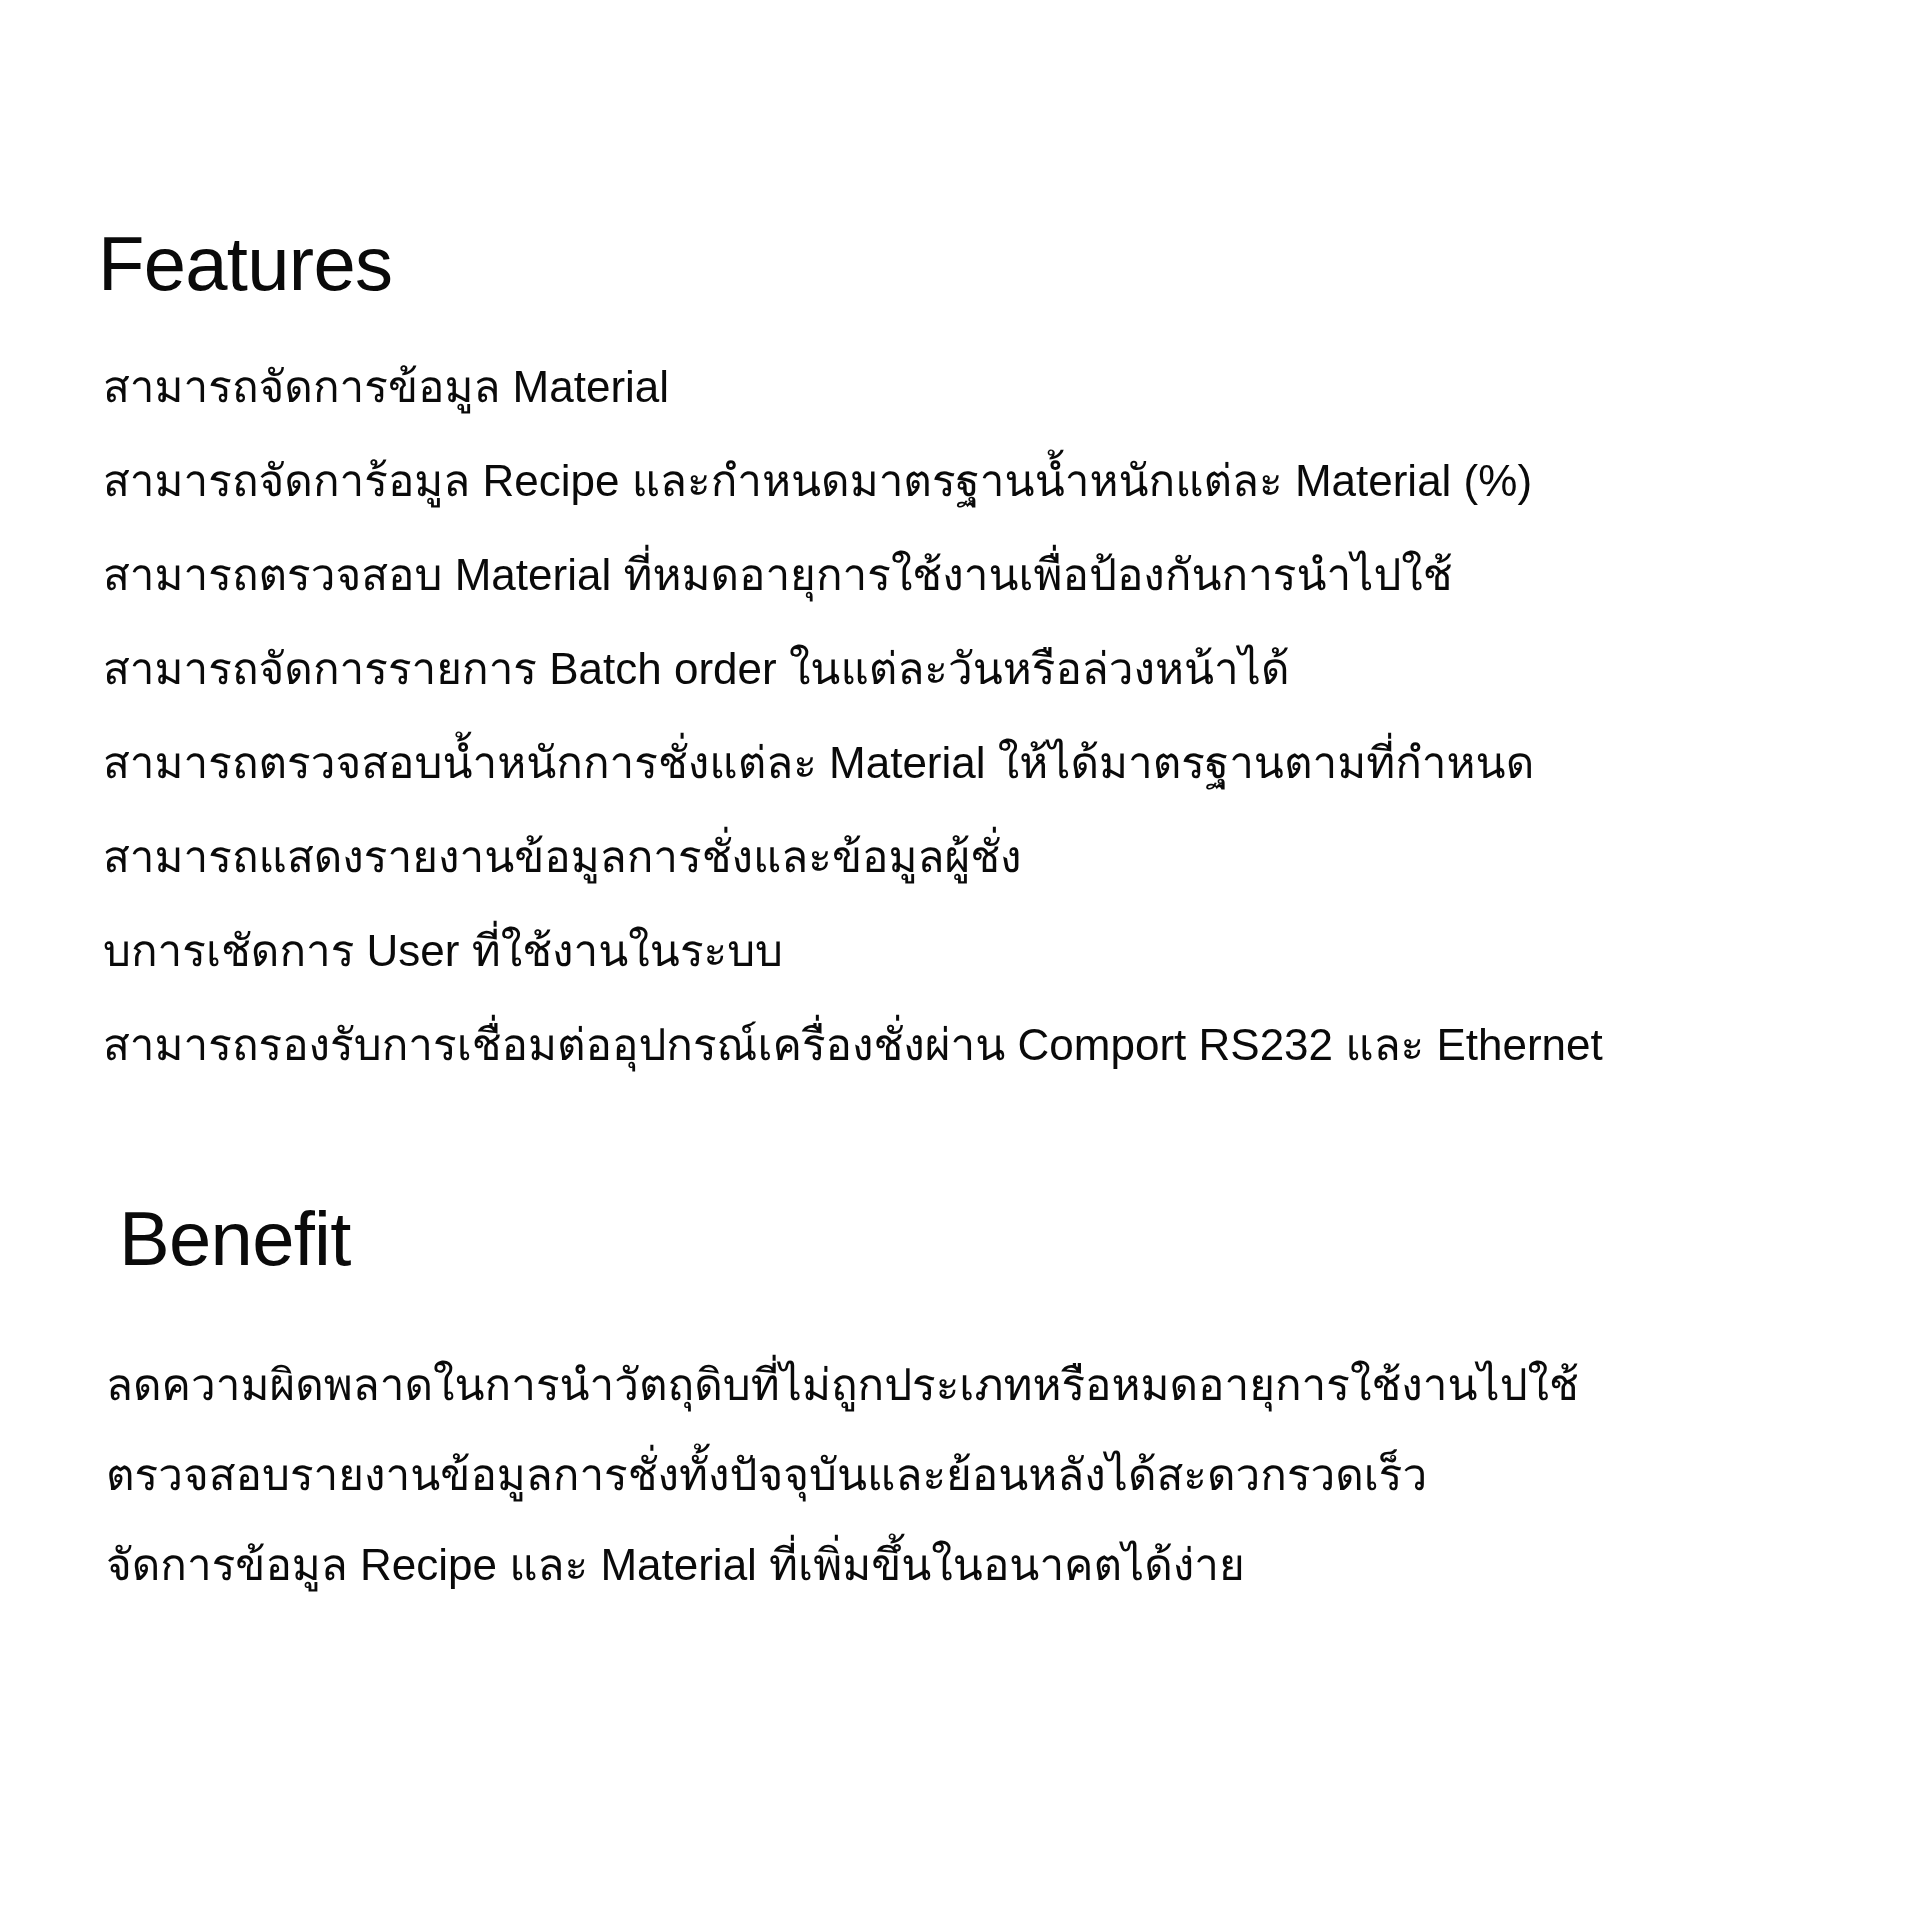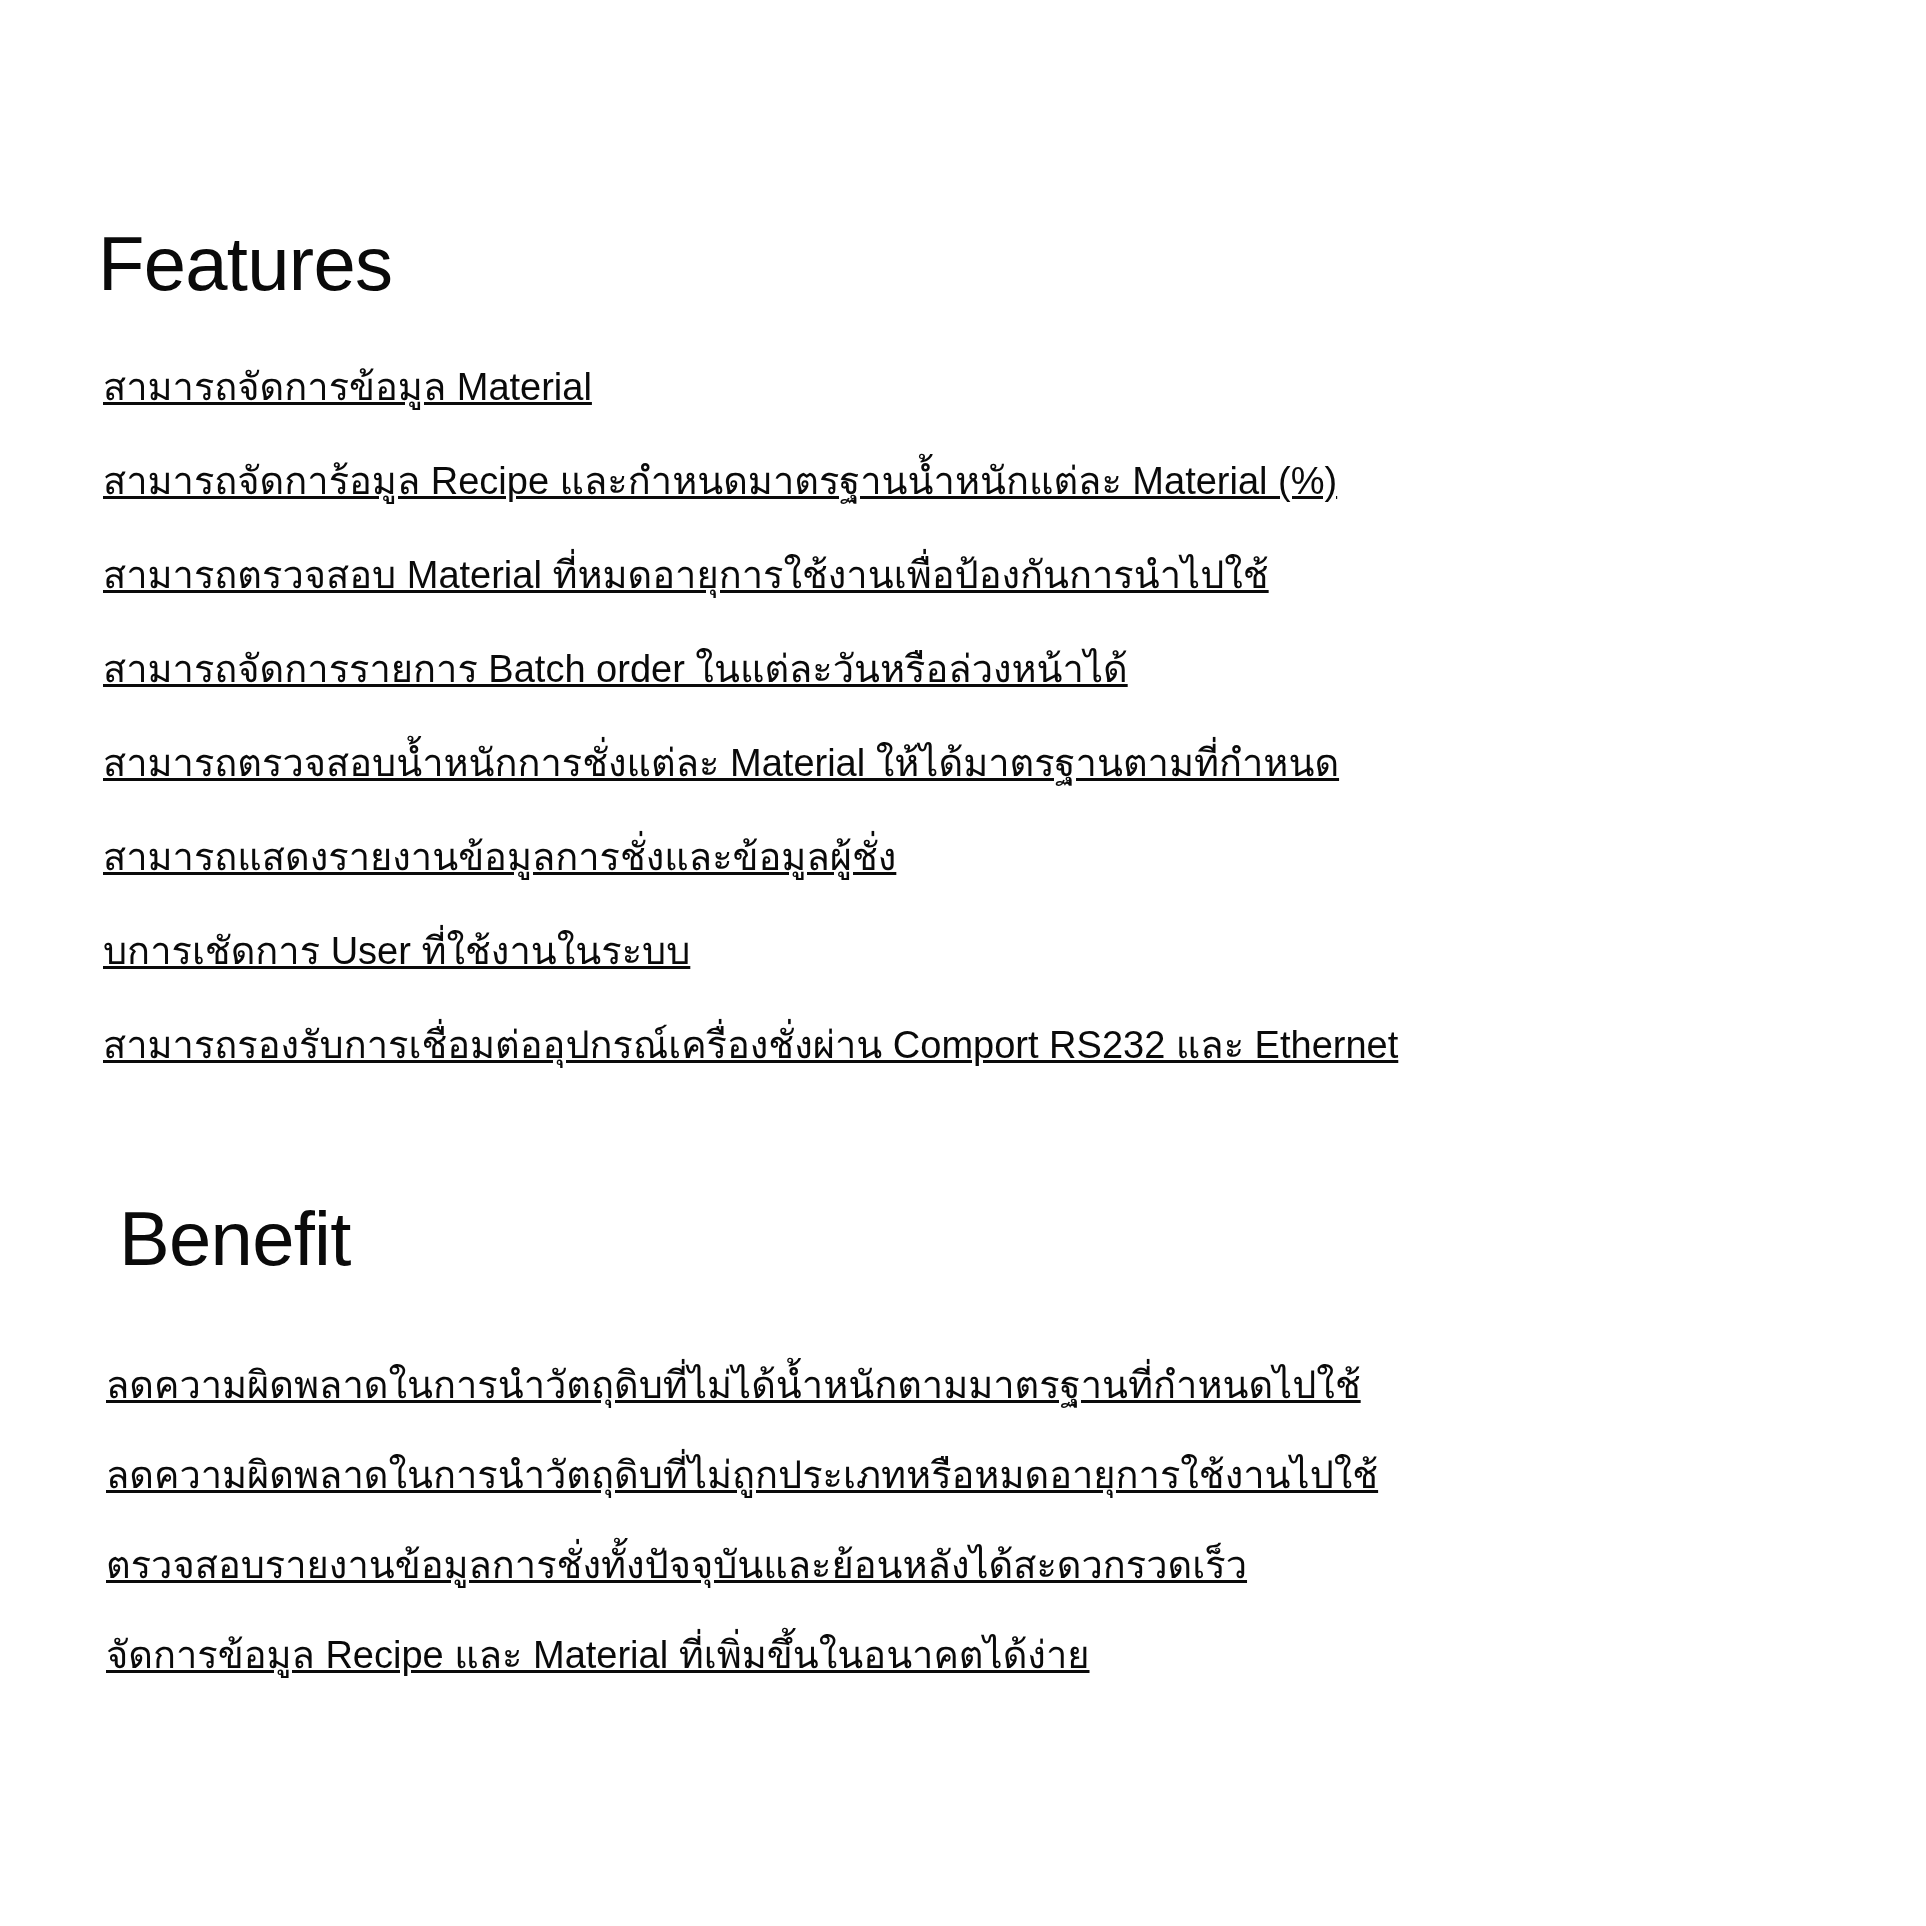--- a/index.html
+++ b/index.html
@@ -24,24 +24,23 @@
     letter-spacing: -0.7px;
     white-space: nowrap;
   }
   .list {
     position: absolute;
     margin: 0;
     padding: 0;
     list-style: none;
   }
   .list li {
-    font-size: 38px;
+    font-size: 44px;
     white-space: nowrap;
     font-weight: normal;
-    text-decoration: underline;
   }
   #features-title { left: 98px; top: 226px; }
   #features-list { left: 103px; top: 340px; }
   #features-list li { line-height: 94px; height: 94px; }
   #benefit-title { left: 103px; top: 1201px; margin-left: 16px; }
   #benefit-list { left: 106px; top: 1340px; }
   #benefit-list li { line-height: 90px; height: 90px; }
 </style>
 </head>
 <body>
@@ -55,18 +54,17 @@
   <li>สามารถจัดการรายการ Batch order ในแต่ละวันหรือล่วงหน้าได้</li>
   <li>สามารถตรวจสอบน้ำหนักการชั่งแต่ละ Material ให้ได้มาตรฐานตามที่กำหนด</li>
   <li>สามารถแสดงรายงานข้อมูลการชั่งและข้อมูลผู้ชั่ง</li>
   <li>บการเชัดการ User ที่ใช้งานในระบบ</li>
   <li>สามารถรองรับการเชื่อมต่ออุปกรณ์เครื่องชั่งผ่าน Comport RS232 และ Ethernet</li>
 </ul>
 
 <h2 id="benefit-title" class="section-title">Benefit</h2>
 
 <ul id="benefit-list" class="list">
-  <li>ลดความผิดพลาดในการนำวัตถุดิบที่ไม่ได้น้ำหนักตามมาตรฐานที่กำหนดไปใช้</li>
   <li>ลดความผิดพลาดในการนำวัตถุดิบที่ไม่ถูกประเภทหรือหมดอายุการใช้งานไปใช้</li>
   <li>ตรวจสอบรายงานข้อมูลการชั่งทั้งปัจจุบันและย้อนหลังได้สะดวกรวดเร็ว</li>
   <li>จัดการข้อมูล Recipe และ Material ที่เพิ่มขึ้นในอนาคตได้ง่าย</li>
 </ul>
 
 
 </body></html>

